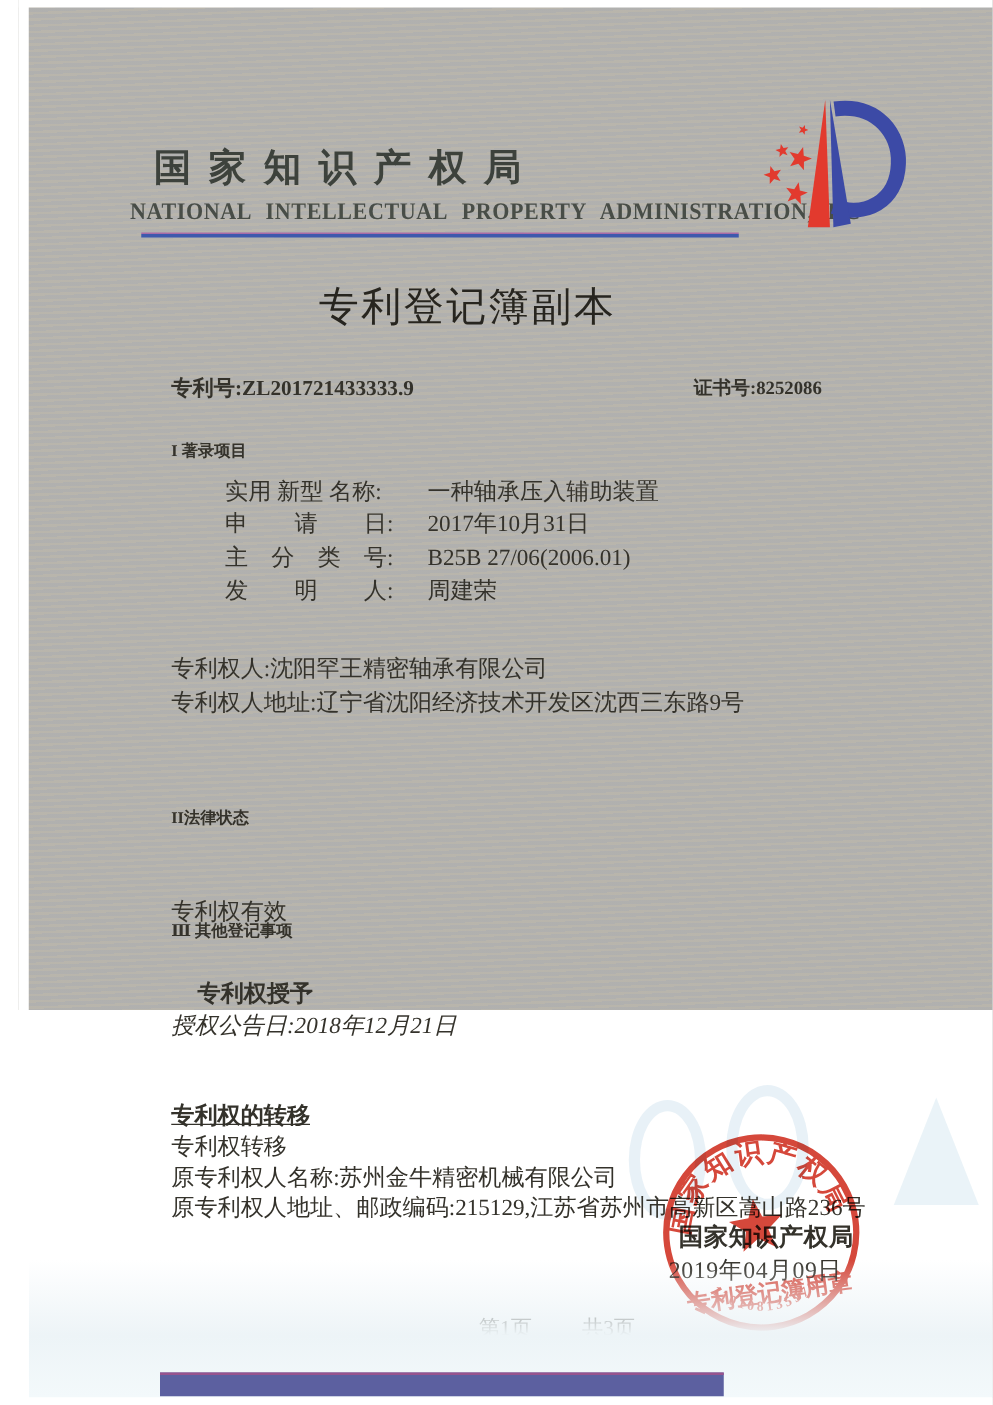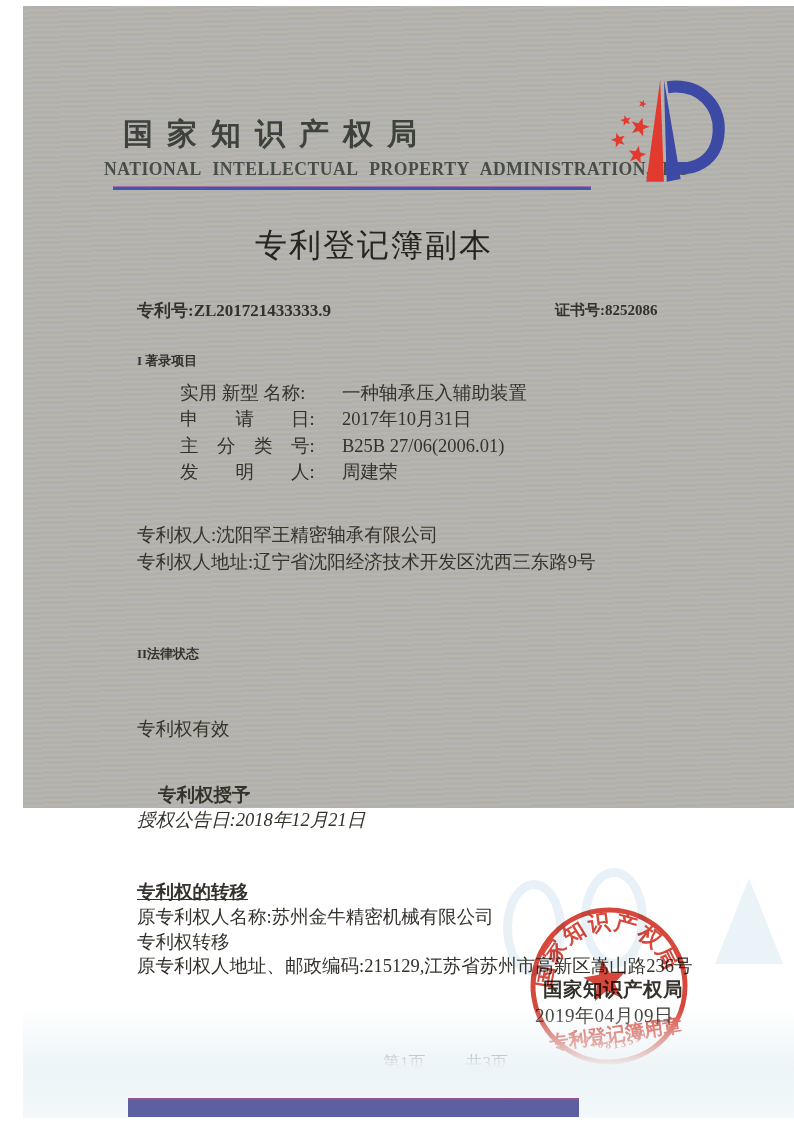--- a/index.html
+++ b/index.html
@@ -134,27 +134,28 @@
     <div class="row"><span class="lbl">发　　明　　人:</span><span class="val">周建荣</span></div>
   </div>
   <div class="abs holder">
     <div class="body-line">专利权人:沈阳罕王精密轴承有限公司</div>
     <div class="body-line">专利权人地址:辽宁省沈阳经济技术开发区沈西三东路9号</div>
   </div>
 
   <div class="abs sec-heading" style="left:122px; top:645px;">II法律状态</div>
   <div class="abs body-line" style="left:122px; top:672px;margin-top:44px;">专利权有效</div>
 
+  <div class="abs sec-heading" style="left:122px; top:736px;">Ⅲ 其他登记事项</div>
   <div class="abs body-line" style="left:122px; top:782px; font-weight:bold;margin-left:21px;">专利权授予</div>
   <div class="abs body-line" style="left:122px; top:807px;font-style:italic;">授权公告日:2018年12月21日</div>
 
   <div class="abs body-line" style="left:122px; top:879px; font-weight:bold;text-decoration:underline;">专利权的转移</div>
   <div class="abs transfer-lines">
+    <div class="body-line">专利权转移</div>
     <div class="body-line">原专利权人名称:苏州金牛精密机械有限公司</div>
-    <div class="body-line">专利权转移</div>
     <div class="body-line">原专利权人地址、邮政编码:215129,江苏省苏州市高新区嵩山路236号</div>
   </div>
 
   <div class="abs sig-agency">国家知识产权局</div>
   <div class="abs sig-date">2019年04月09日</div>
 
   <svg class="stamp-svg" viewBox="0 0 170 170">
     <defs>
       <path id="arcTop" d="M 30 105 A 58 58 0 1 1 140 105" fill="none"></path>
       <path id="arcBottom" d="M 31 116 A 62 62 0 0 0 139 116" fill="none"></path>

